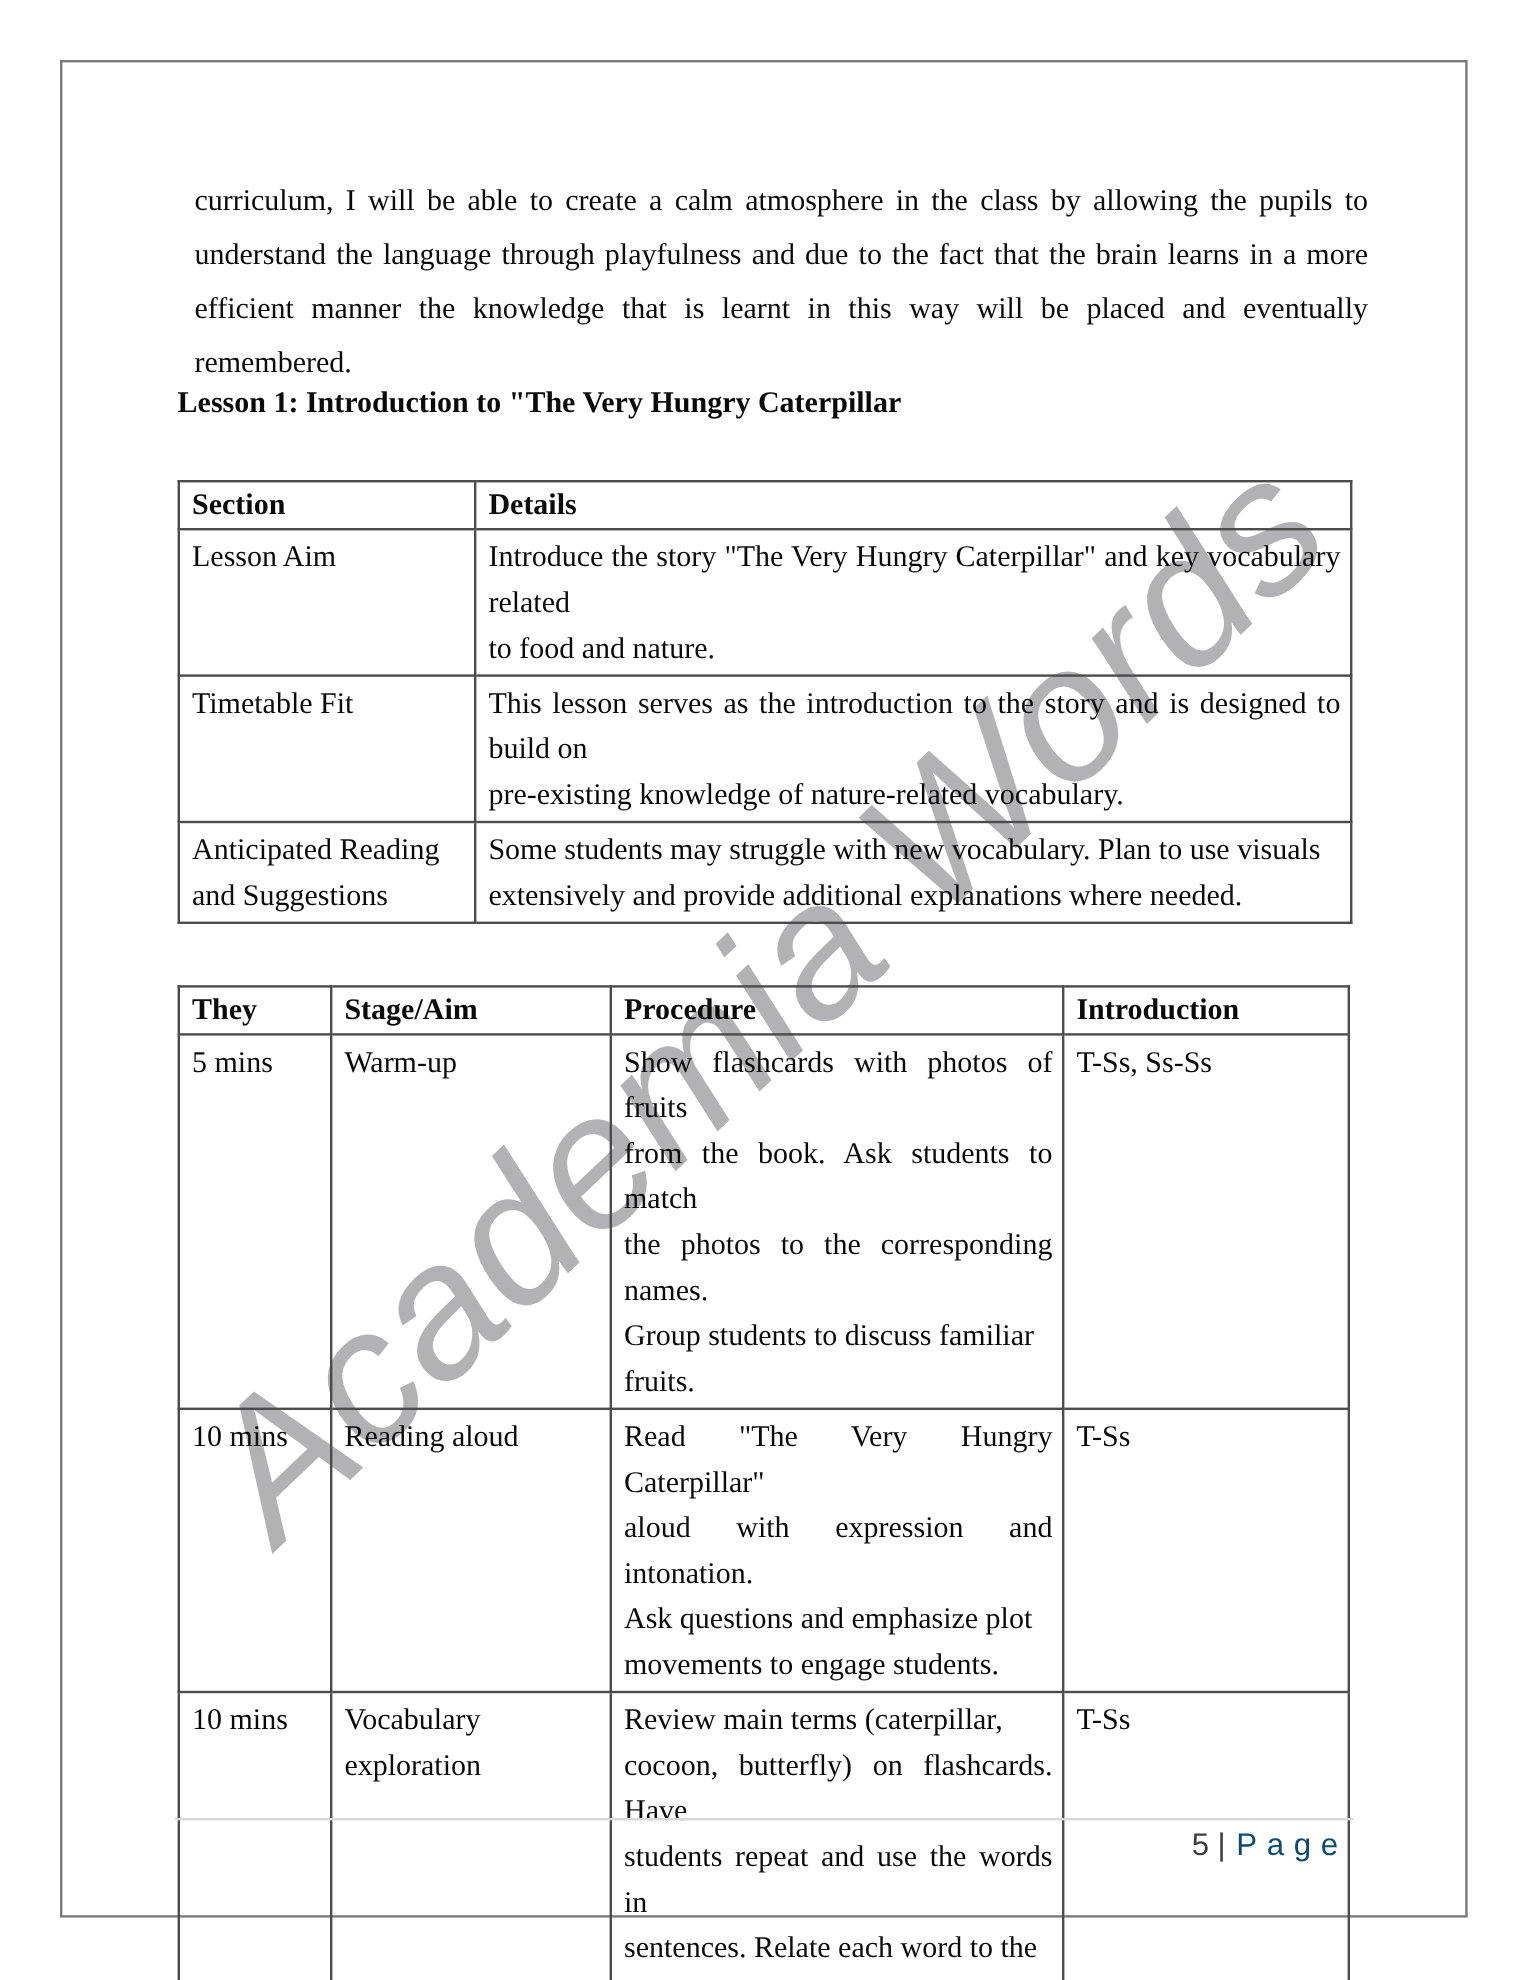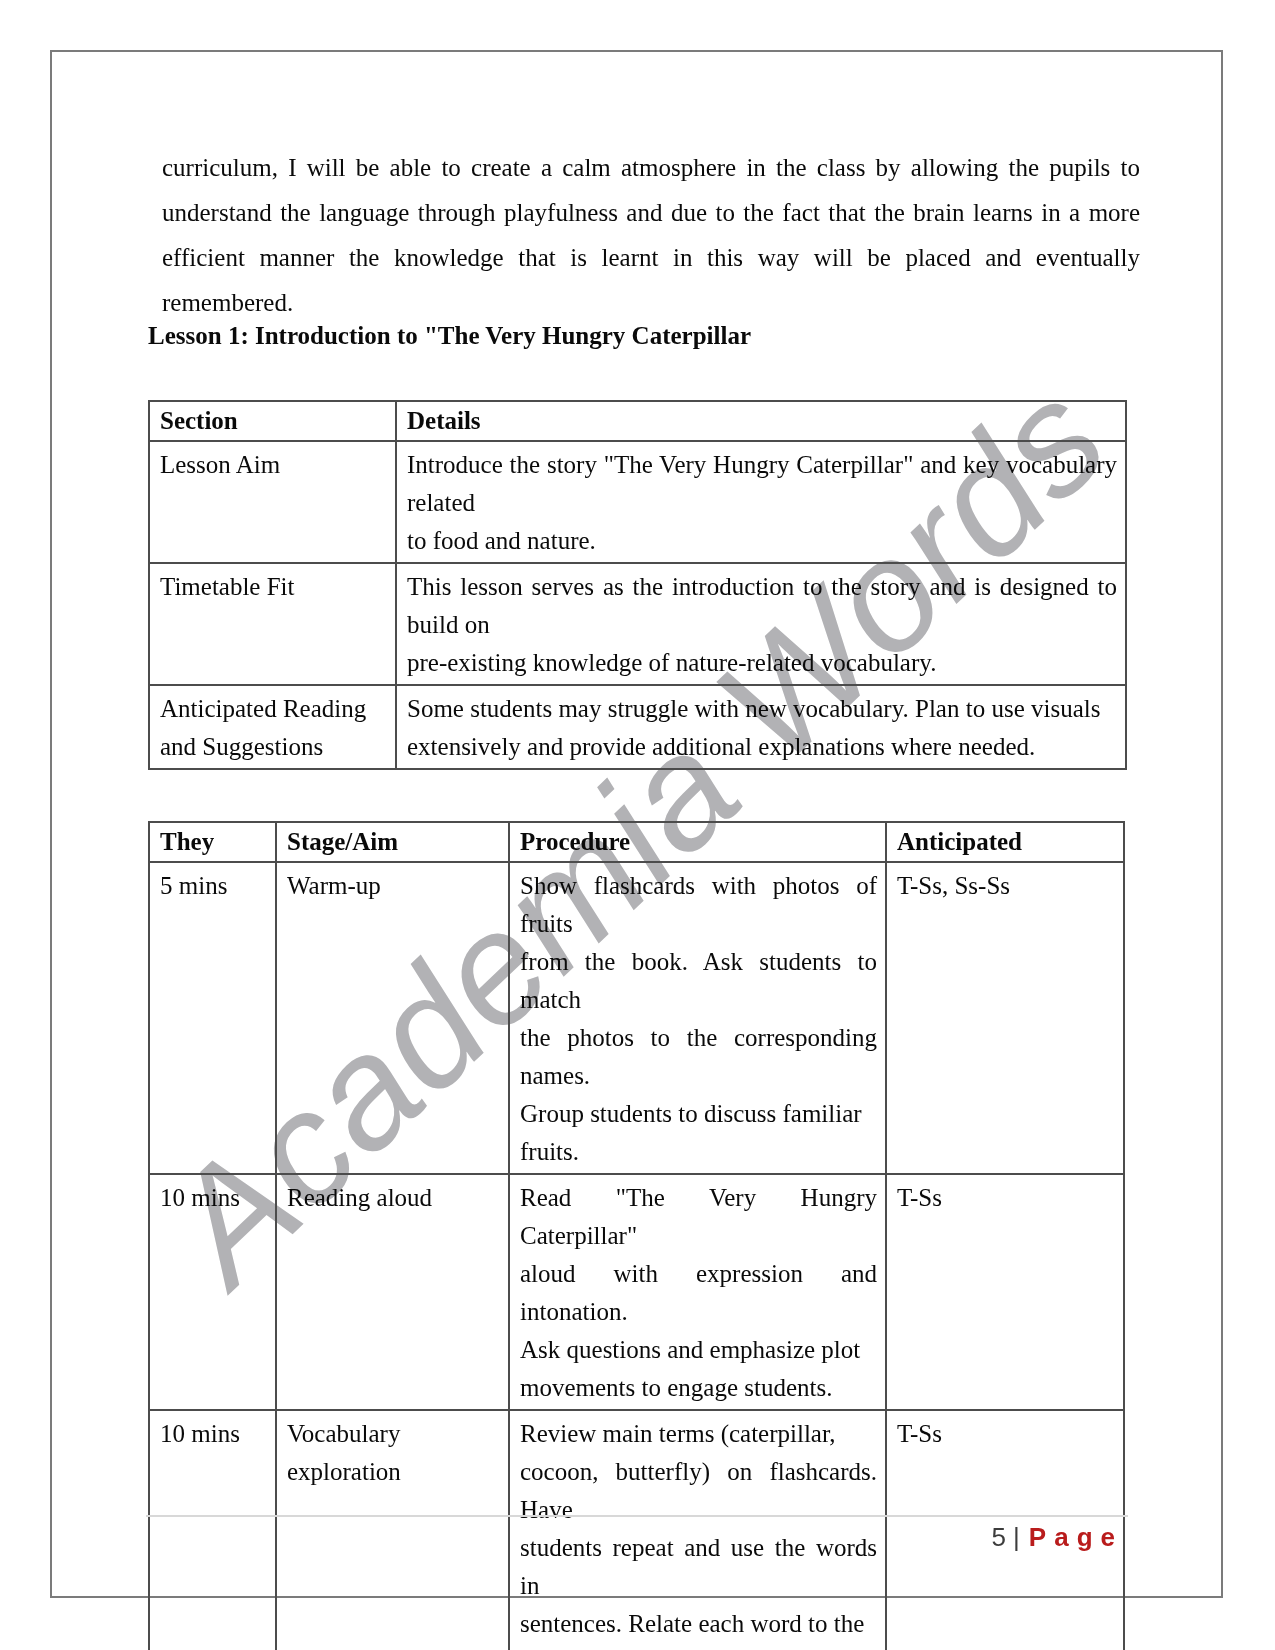--- a/index.html
+++ b/index.html
@@ -41,21 +41,21 @@
   .footer-rule {
     position:absolute; left:146px; top:1515px; width:982px; height:2px;
     background:#d8d8d8;
   }
   .footer-text {
     position:absolute; top:1522px; right:152px;
     font-family:"Liberation Sans", sans-serif; font-size:26px; color:#3c3c3c;
     white-space:nowrap;
   }
   .footer-text .pipe { margin:0 9px 0 7px; font-weight:300; }
-  .footer-text .pg-label { color:#b91c1c; letter-spacing:8px;font-weight:bold; }
+  .footer-text .pg-label { color:#0c4a6e; letter-spacing:8px; }
 </style>
 </head>
 <body>
 
 <div class="page">
 
   <div class="watermark">Academia Words</div>
 
   <div class="content-layer">
 
@@ -99,21 +99,21 @@
         <col style="width:127px">
           <col style="width:233px">
           <col style="width:377px">
           <col style="width:238px">
       </colgroup>
       <tbody>
         <tr>
           <th>They</th>
           <th>Stage/Aim</th>
           <th>Procedure</th>
-          <th>Anticipated</th>
+          <th>Introduction</th>
         </tr>
         <tr>
           <td>5 mins</td>
           <td>Warm-up</td>
           <td>Show flashcards with photos of fruits
 from the book. Ask students to match
 the photos to the corresponding names.
 Group students to discuss familiar
 fruits.</td>
           <td>T-Ss, Ss-Ss</td>

